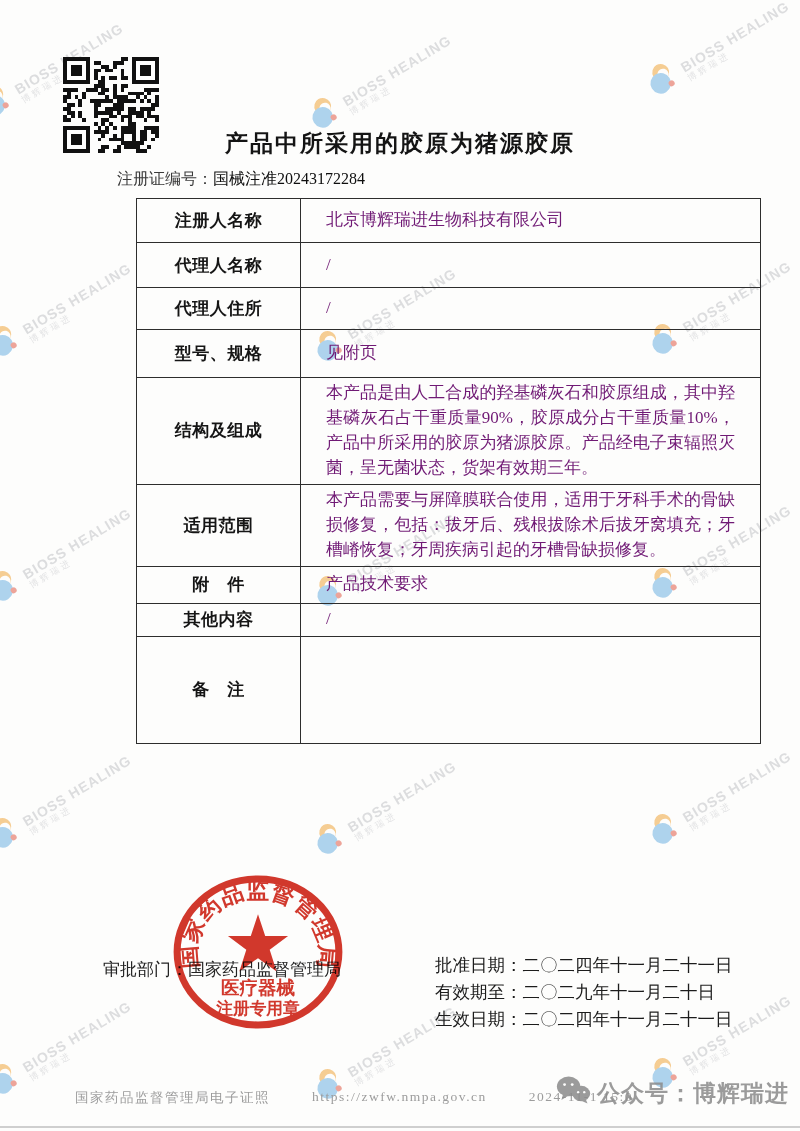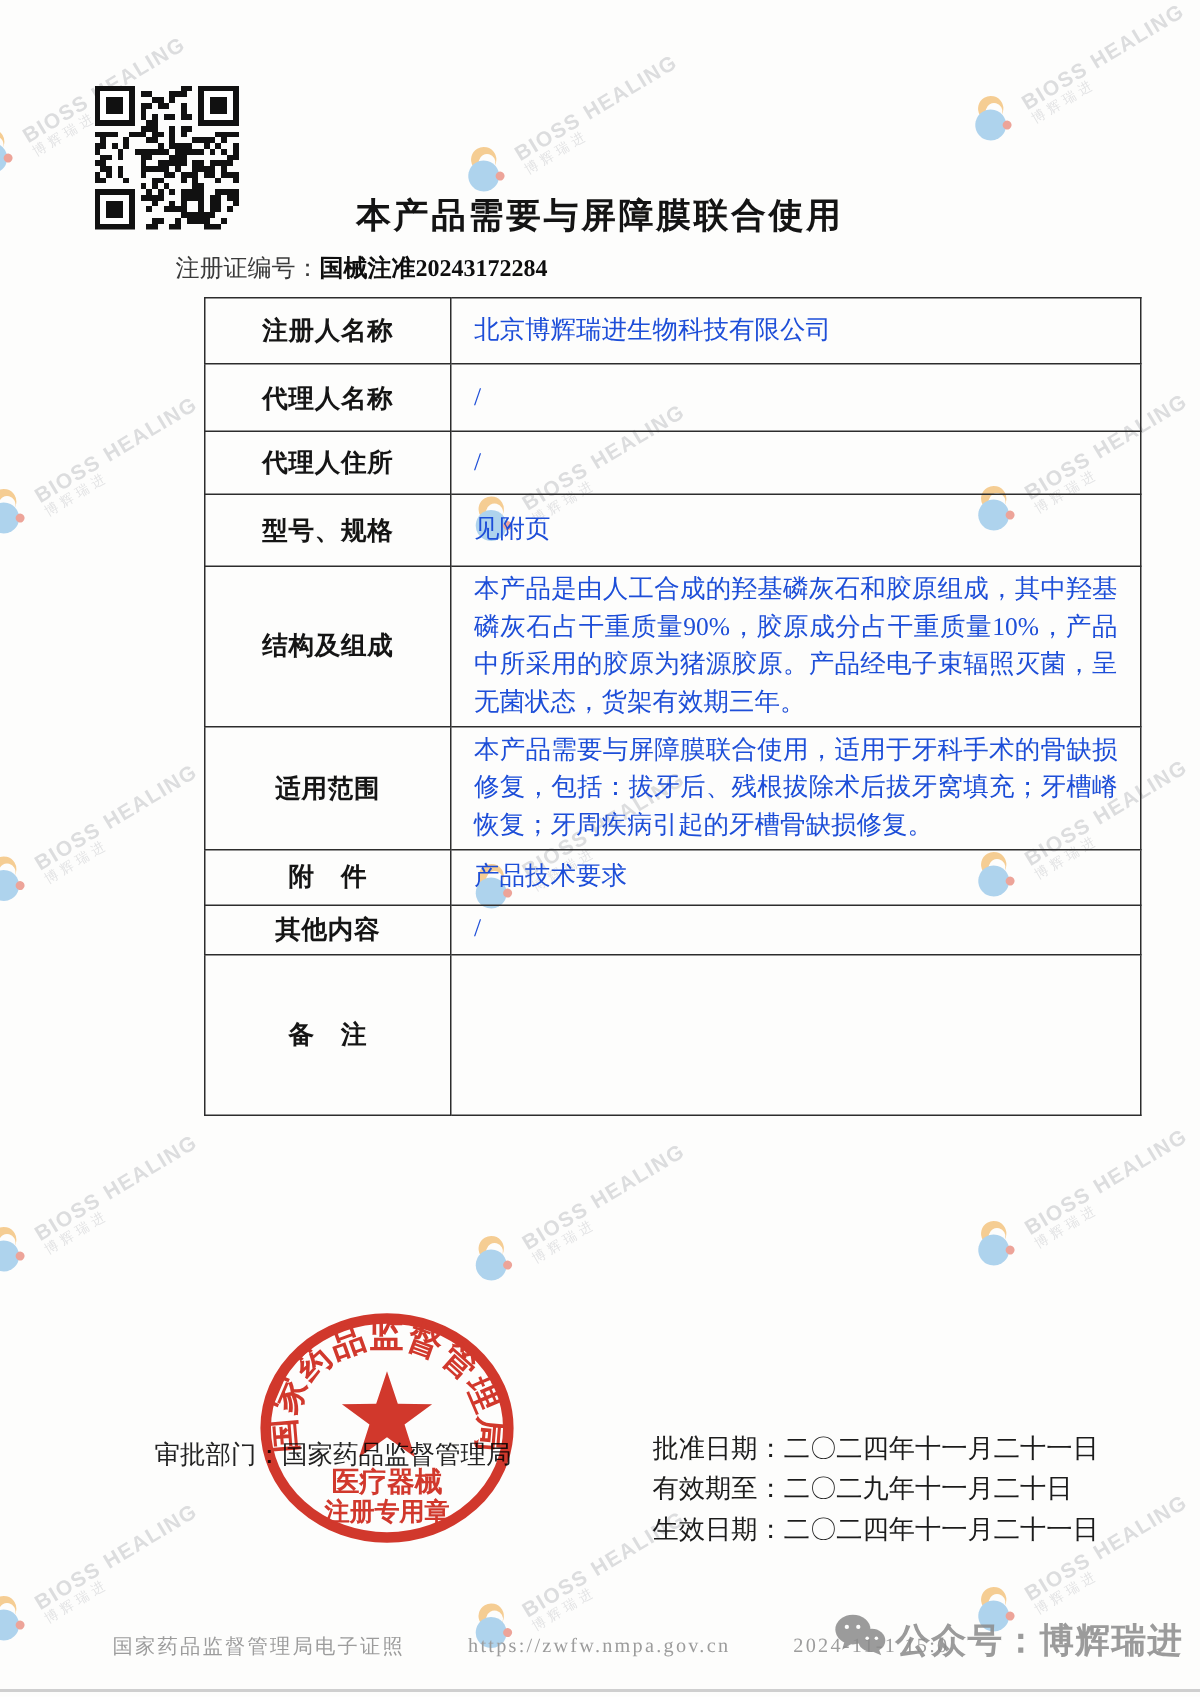--- a/index.html
+++ b/index.html
@@ -15,32 +15,32 @@
   .wm-texts{display:flex;flex-direction:column;line-height:1.05;}
   .wm-brand{font:600 14px "Liberation Sans",sans-serif;color:#c2c3c7;letter-spacing:1px;}
   .wm-cn{font-size:9px;color:#cdced1;letter-spacing:3px;}
   
   .qr-box{position:absolute;left:62px;top:57px;width:98px;height:96px;z-index:2;}
   .page-title{
     position:absolute;top:128px;left:0;width:100%;text-align:center;z-index:2;
     font:700 23px "Liberation Sans",sans-serif;letter-spacing:2px;color:#141414;
   }
   .regline{position:absolute;left:117px;top:169px;font-size:16px;z-index:2;color:#3a3a3a;}
-  .regline .num{font-weight:700;color:#0e0e0e;}
+  .regline .num{font-weight:400;color:#0e0e0e;}
   
   table.cert{
     position:absolute;left:88px;top:198px;width:625px;z-index:2;
     border-collapse:collapse;table-layout:fixed;margin-left:48px;
   }
   table.cert td{border:1.6px solid #2d2d2d;vertical-align:middle;}
   td.lbl{
     width:161px;text-align:center;
     font:600 17px "Liberation Sans",sans-serif;color:#151515;letter-spacing:.5px;
   }
-  td.val{font-size:17px;line-height:1.47;padding:3px 15px;text-align:justify;color:#1d4ed8;}
+  td.val{font-size:17px;line-height:1.47;padding:3px 25px;text-align:justify;color:#701a75;}
   tr.r0{height:44px}tr.r1{height:83px}tr.r2{height:78px}tr.r3{height:45px}
   tr.r4{height:42px}tr.r5{height:52px}tr.r6{height:48px}tr.r7{height:98px}
   tr.r8{height:80px}tr.r9{height:37px}tr.r10{height:33px}tr.r11{height:107px}
   
   .approval-dept{position:absolute;left:103px;top:958px;font-size:17px;z-index:2;color:#222;}
   .dates{position:absolute;left:435px;top:952px;z-index:2;font-size:17.5px;color:#1c1c1c;}
   .dates .date-line{display:block;line-height:27px;}
   .stamp{
     position:absolute;left:170px;top:872px;width:176px;height:160px;z-index:5;
     mix-blend-mode:multiply;opacity:.93;
@@ -276,21 +276,21 @@
       <rect x="8" y="8" width="12" height="12" fill="#111"></rect>
       <rect x="72" y="0" width="28" height="28" fill="#111"></rect>
       <rect x="76" y="4" width="20" height="20" fill="#fff"></rect>
       <rect x="80" y="8" width="12" height="12" fill="#111"></rect>
       <rect x="0" y="72" width="28" height="28" fill="#111"></rect>
       <rect x="4" y="76" width="20" height="20" fill="#fff"></rect>
       <rect x="8" y="80" width="12" height="12" fill="#111"></rect>
     </svg>
 </div>
 
-<div class="page-title">本产品需要与屏障膜联合使用</div>
+<div class="page-title">产品中所采用的胶原为猪源胶原</div>
 <div class="regline">
   <span>注册证编号：</span><span class="num">国械注准20243172284</span>
 </div>
 
 <table class="cert">
   <tbody>
       <tr class="r0">
     <td class="lbl">注册人名称</td>
     <td class="val">北京博辉瑞进生物科技有限公司</td>
   </tr>

